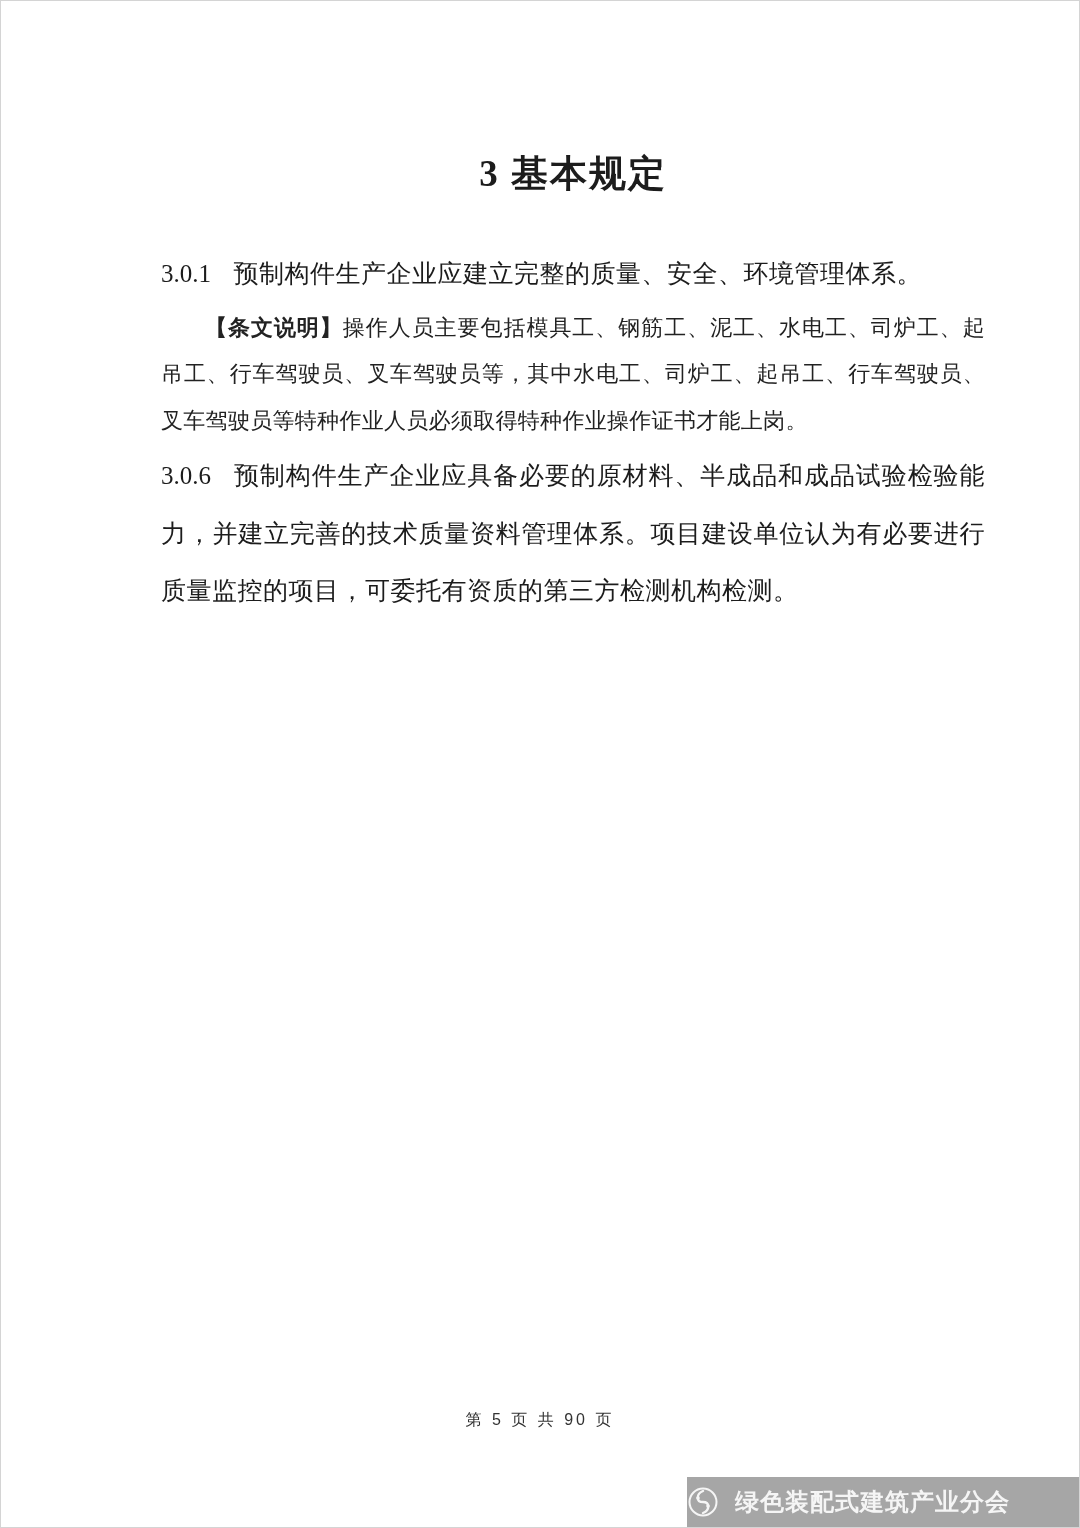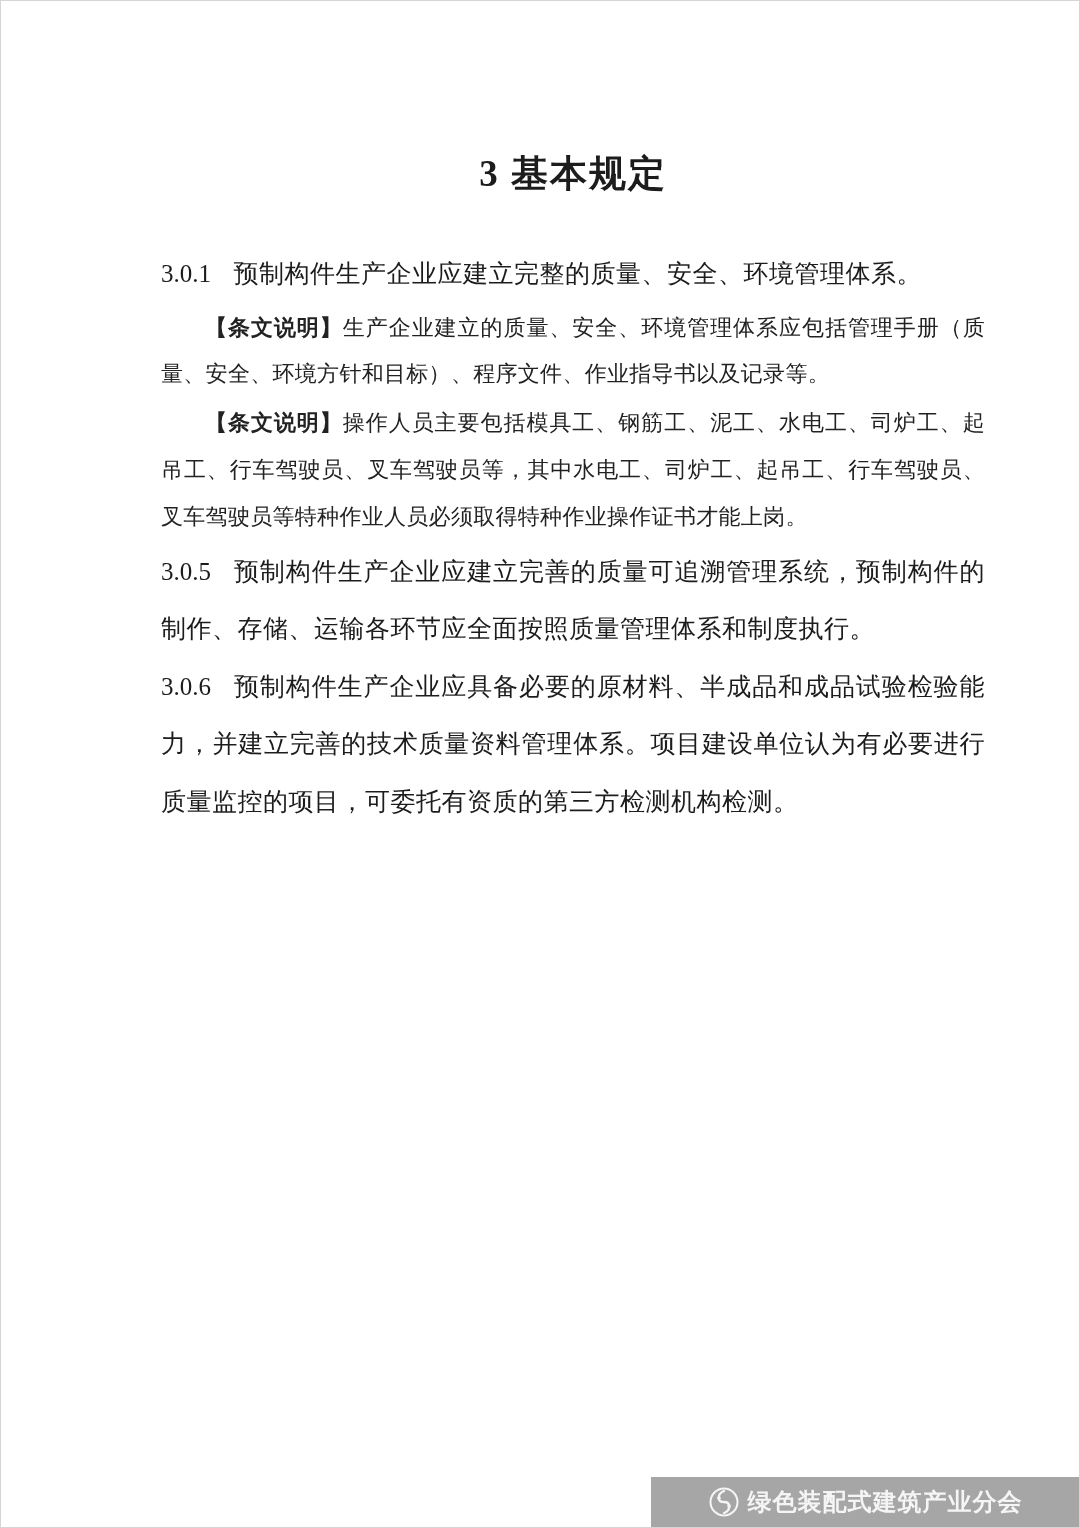--- a/index.html
+++ b/index.html
@@ -61,27 +61,26 @@
     text-align: center;
     font-family: "Liberation Sans", "DejaVu Sans", sans-serif;
     font-size: 16px;
     letter-spacing: 3px;
     color: #333333;
   }
   .brand-bar {
     position: absolute;
     right: 0;
     bottom: 0;
-    width: 428px;
+    width: 392px;
     height: 50px;
     background: #a6a6a6;
     display: flex;
     align-items: center;
-    justify-content: center;
-    gap: 8px;
+    gap: 16px;
   }
   .brand-bar .brand-name {
     font-family: "Liberation Sans", "DejaVu Sans", sans-serif;
     font-size: 24px;
     font-weight: bold;
     color: #f5f5f5;
     letter-spacing: 1px;
     white-space: nowrap;
   }
   .logo-icon {
@@ -93,27 +92,28 @@
 </head>
 <body>
 
 <div class="page">
 
   <div class="content">
     <h1 class="doc-title">3 基本规定</h1>
 
     <div>
         <p class="clause"><span class="num">3.0.1</span>预制构件生产企业应建立完整的质量、安全、环境管理体系。</p>
-        <p class="note"><span class="note-label">【条文说明】</span>生产企业建立的质量、安全、环境管理体系应包括管理手册（质量、安全、环境方针和目标）、程序文件、作业指导书以及记录等。</p>
         <p class="note"><span class="note-label">【条文说明】</span>操作人员主要包括模具工、钢筋工、泥工、水电工、司炉工、起吊工、行车驾驶员、叉车驾驶员等，其中水电工、司炉工、起吊工、行车驾驶员、叉车驾驶员等特种作业人员必须取得特种作业操作证书才能上岗。</p>
-        <p class="clause"><span class="num">3.0.5</span>预制构件生产企业应建立完善的质量可追溯管理系统，预制构件的制作、存储、运输各环节应全面按照质量管理体系和制度执行。</p>
         <p class="clause"><span class="num">3.0.6</span>预制构件生产企业应具备必要的原材料、半成品和成品试验检验能力，并建立完善的技术质量资料管理体系。项目建设单位认为有必要进行质量监控的项目，可委托有资质的第三方检测机构检测。</p>
       </div>
   </div>
 
+  <div class="page-footer">
+    <span>第 5 页 共 90 页</span>
+  </div>
 
   <div class="brand-bar" style="background: rgb(166, 166, 166);">
     <svg class="logo-icon" viewBox="0 0 32 32" aria-hidden="true">
       <circle cx="16" cy="16" r="13.5" fill="none" stroke="#f5f5f5" stroke-width="2"></circle>
       <path d="M16 5 C 9 8, 9 16, 16 16 C 23 16, 23 24, 16 27" fill="none" stroke="#f5f5f5" stroke-width="2.4" stroke-linecap="round"></path>
       <circle cx="11" cy="12" r="1.8" fill="#f5f5f5"></circle>
       <circle cx="21" cy="20" r="1.8" fill="#f5f5f5"></circle>
     </svg>
     <span class="brand-name">绿色装配式建筑产业分会</span>
   </div>

